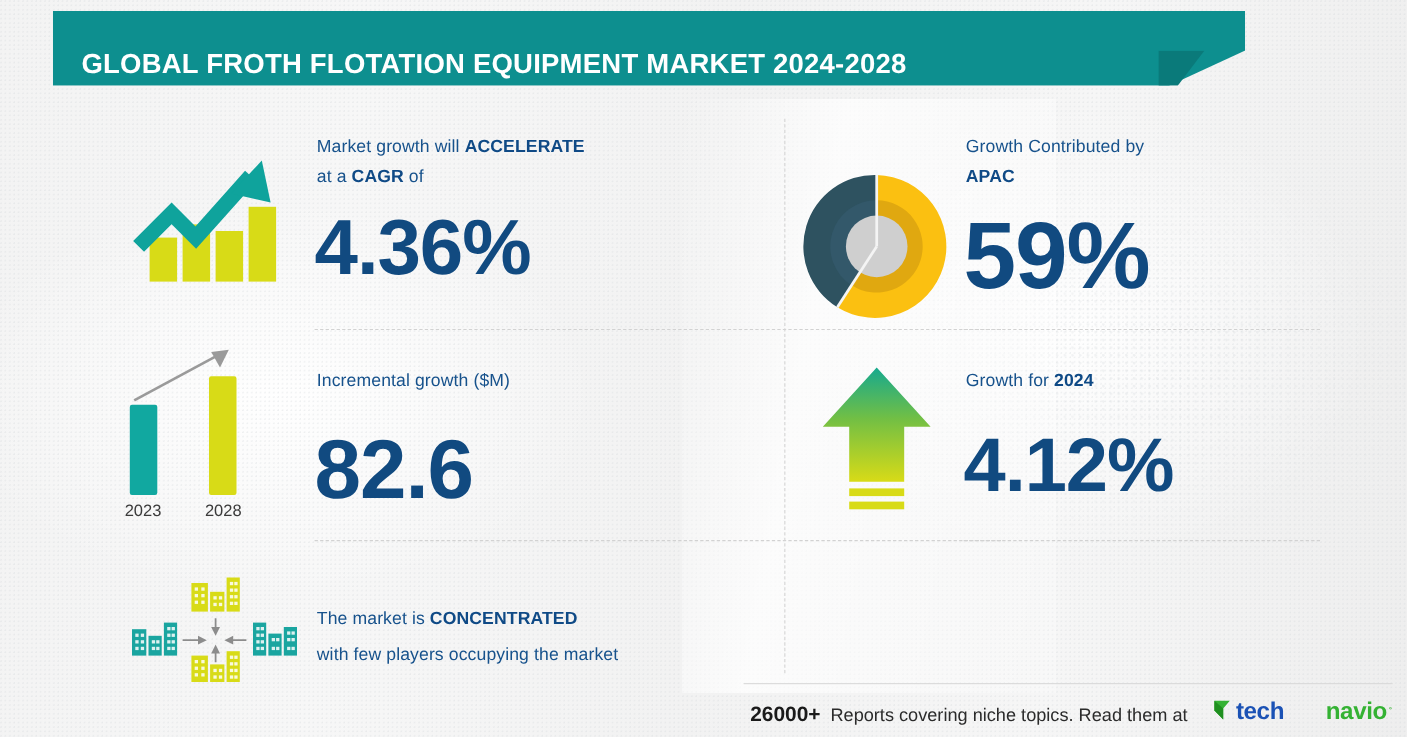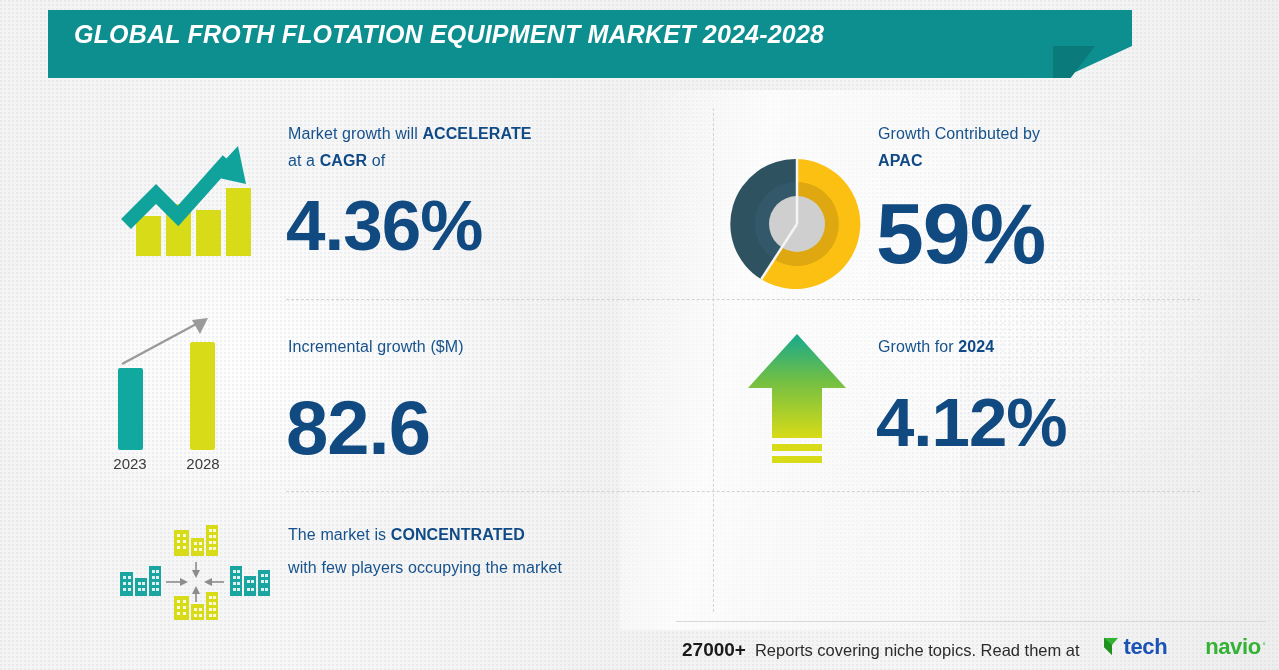--- a/index.html
+++ b/index.html
@@ -51,26 +51,25 @@
     z-index: 3;
   }
   #header-fold {
     position: absolute; left: 1053px; top: 46px;
     width: 42px; height: 32px;
     background: #0a7a7a;
     clip-path: polygon(0 0, 100% 0, 42% 100%, 0 100%);
     z-index: 4;
   }
   #header-title {
-    position: absolute; left: 74px; top: 20px;
+    position: absolute; left: 74px; top: 44px;
     font-size: 25px; font-weight: 700; color: #ffffff;
     letter-spacing: 0.2px; white-space: nowrap;
     font-family: "Liberation Sans", sans-serif;
     z-index: 5;
-    font-style: italic;
   }
 
   
   .hdiv {
     position: absolute; height: 0;
     border-top: 1.5px dashed #d2d2d2;
   }
   .vdiv {
     position: absolute; width: 0;
     border-left: 1.5px dashed #d4d4d4;
@@ -283,21 +282,21 @@
         <line x1="112" y1="64" x2="99" y2="64"></line>
         <polygon points="92,64 100,60 100,68" stroke="none"></polygon>
         <line x1="84" y1="44" x2="84" y2="53"></line>
         <polygon points="84,60 80,52 88,52" stroke="none"></polygon>
         <line x1="84" y1="84" x2="84" y2="75"></line>
         <polygon points="84,68 80,76 88,76" stroke="none"></polygon>
       </g>
     </svg>
   </div>
 
-  <div class="lede" style="left:288px; top:518px; width:390px; line-height:33px;">
+  <div class="lede" style="left:288px; top:546px; width:390px; line-height:33px;">
     <span>The market is </span><b>CONCENTRATED</b><br>
     <span>with few players occupying the market</span>
   </div>
 
   <div style="position:absolute; left:728px; top:155px; width:138px; height:138px;">
     <svg width="138" height="138" viewBox="0 0 138 138">
 
       <path d="M69 4 A65 65 0 1 1 33.2 124.3 L69 69 Z" fill="#fbc011"></path>
 
       <path d="M33.2 124.3 A65 65 0 0 1 69 4 L69 69 Z" fill="#2e5260"></path>
@@ -333,21 +332,21 @@
     </svg>
   </div>
 
   <div class="lede" style="left:878px; top:333px; width:320px;">
     <span>Growth for </span><b>2024</b>
   </div>
   <div class="bignum" style="left:876px; top:388px; font-size:69px;">4.12%</div>
 
   <div id="footer-rule"></div>
   <div id="footer">
-    <span id="footer-count">27000+</span>
+    <span id="footer-count">26000+</span>
     <span id="footer-text">Reports covering niche topics. Read them at</span>
     <span id="logo-wrap">
       <span style="display:inline-block; margin-right:2px;">
         <svg width="17" height="21" viewBox="0 0 17 21">
           <path d="M1 3 L15 3 L9 10 L9 20 L1 12 Z" fill="#34b233"></path>
           <path d="M1 3 L9 10 L9 20 L1 12 Z" fill="#1f8f1f"></path>
         </svg>
       </span>
       <span id="logo-tech">tech</span>
         <span id="logo-navio">navio</span>

